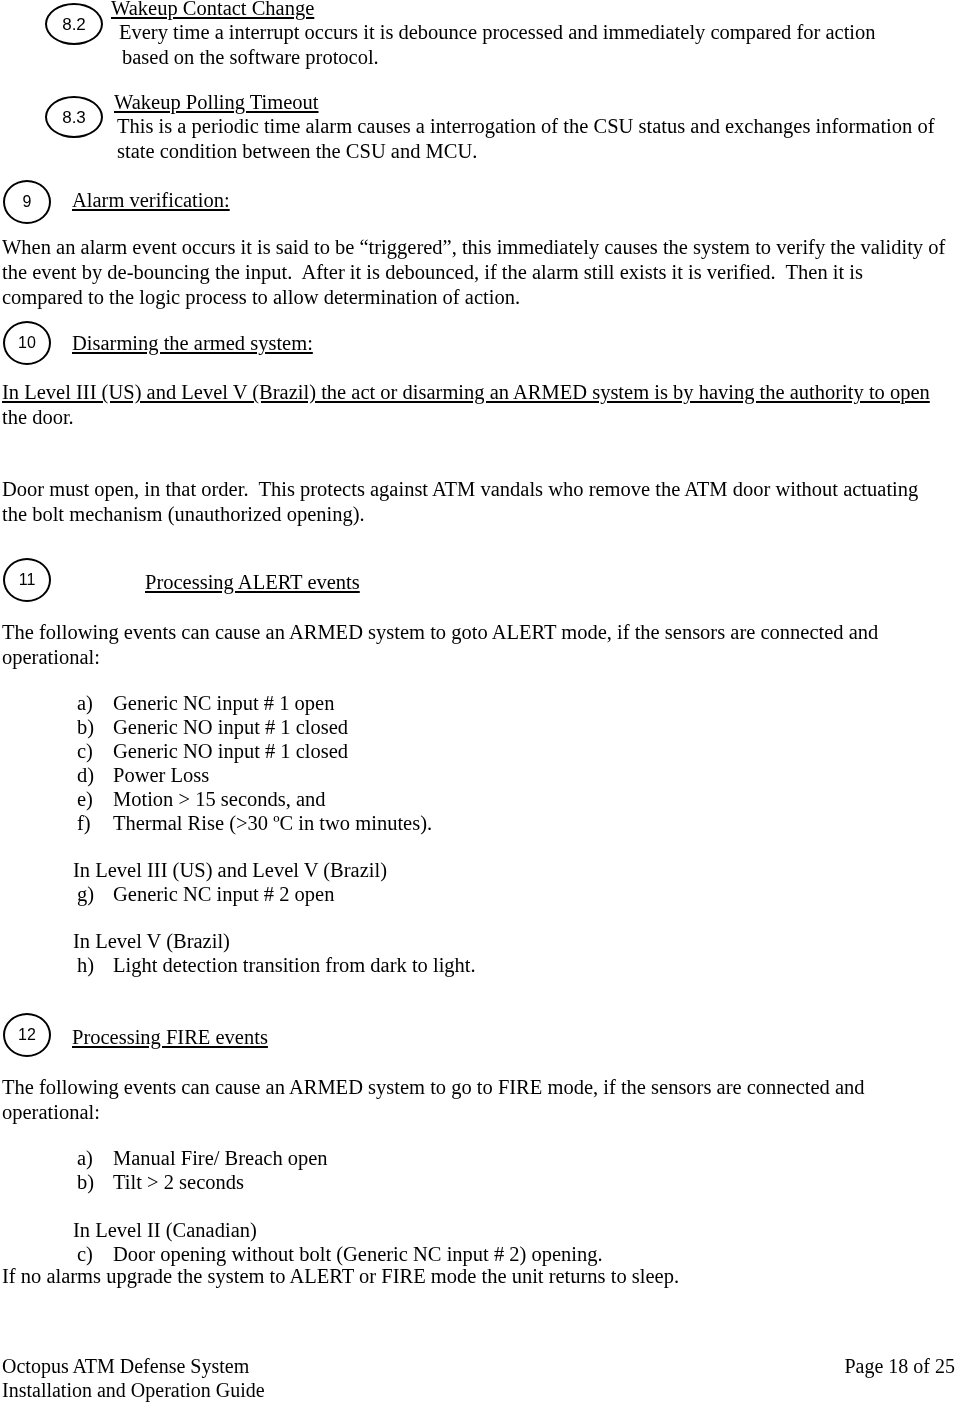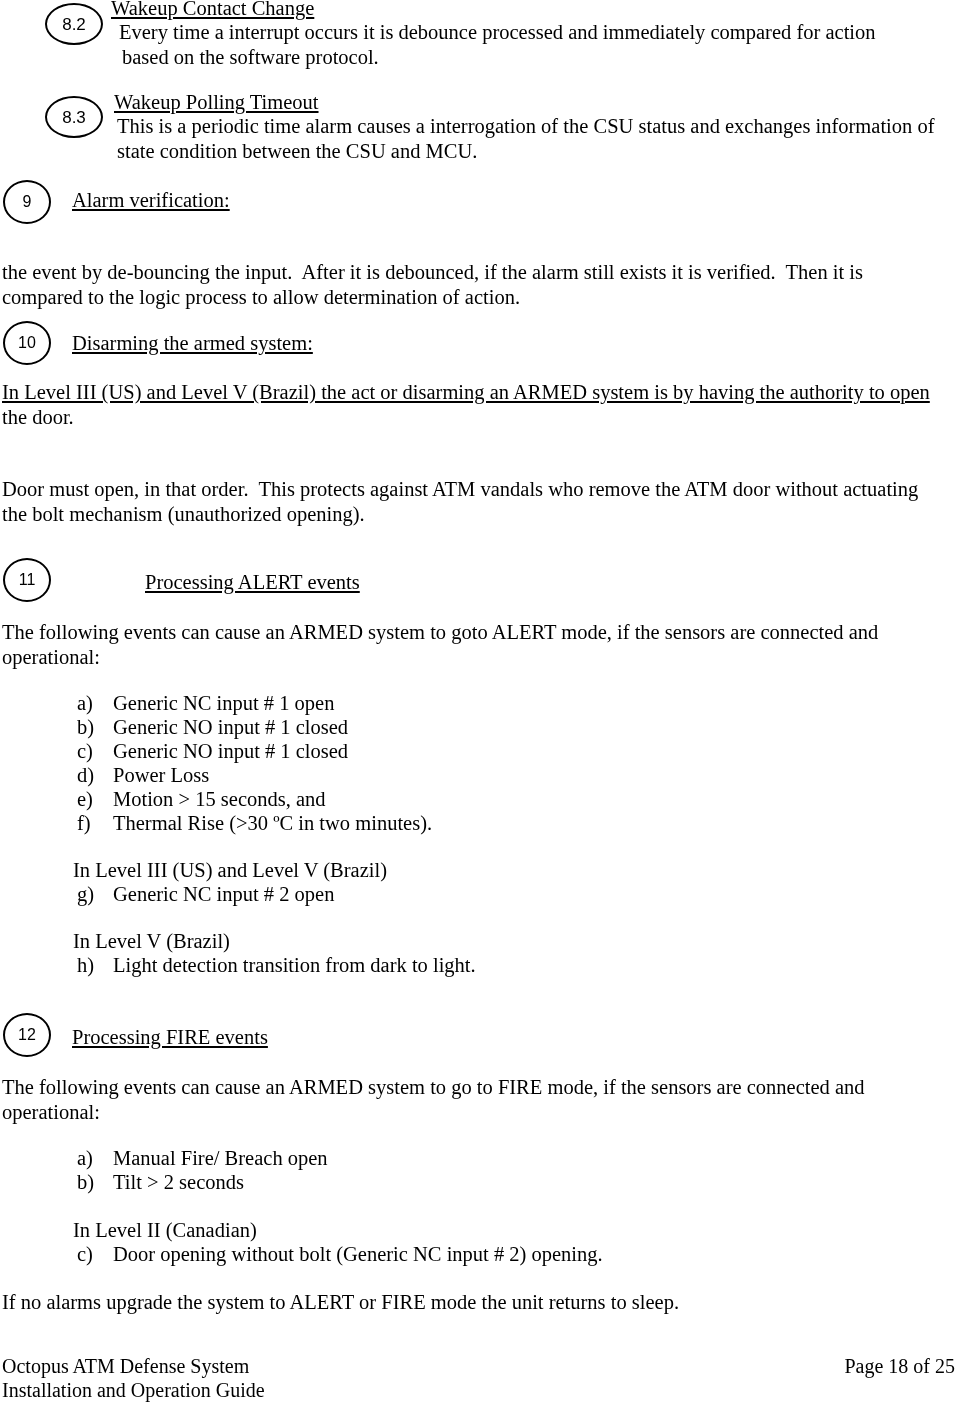--- a/index.html
+++ b/index.html
@@ -104,20 +104,21 @@
     <span>8.3</span>
   </div>
   <div class="hd" style="left:114px; top:90px;">Wakeup Polling Timeout</div>
   <div class="tx" style="left:117px; top:114px;">This is a periodic time alarm causes a interrogation of the CSU status and exchanges information of</div>
   <div class="tx" style="left:117px; top:139px;">state condition between the CSU and MCU.</div>
 
   <div class="badge badge-lg" style="left:3px; top:180px;">
     <span>9</span>
   </div>
   <div class="hd" style="left:72px; top:188px;">Alarm verification:</div>
+  <div class="tx" style="left:2px; top:235px;">When an alarm event occurs it is said to be “triggered”, this immediately causes the system to verify the validity of</div>
   <div class="tx" style="left:2px; top:260px;">the event by de-bouncing the input.  After it is debounced, if the alarm still exists it is verified.  Then it is</div>
   <div class="tx" style="left:2px; top:285px;">compared to the logic process to allow determination of action.</div>
 
   <div class="badge badge-lg" style="left:3px; top:321px;">
     <span>10</span>
   </div>
   <div class="hd" style="left:72px; top:331px;">Disarming the armed system:</div>
   <div class="tx" style="left:2px; top:380px;text-decoration:underline;">In Level III (US) and Level V (Brazil) the act or disarming an ARMED system is by having the authority to open</div>
   <div class="tx" style="left:2px; top:405px;">the door.</div>
   <div class="tx" style="left:2px; top:477px;">Door must open, in that order.  This protects against ATM vandals who remove the ATM door without actuating</div>
@@ -171,19 +172,19 @@
   </div>
   <div class="li" style="left:77px; top:1170px;">
     <span class="mk">b)</span><span>Tilt &gt; 2 seconds</span>
   </div>
 
   <div class="tx" style="left:73px; top:1218px;">In Level II (Canadian)</div>
   <div class="li" style="left:77px; top:1242px;">
     <span class="mk">c)</span><span>Door opening without bolt (Generic NC input # 2) opening.</span>
   </div>
 
-  <div class="tx" style="left:2px; top:1290px;font-family:Liberation Serif, serif;">If no alarms upgrade the system to ALERT or FIRE mode the unit returns to sleep.</div>
+  <div class="tx" style="left:2px; top:1264px;font-family:Liberation Serif, serif;">If no alarms upgrade the system to ALERT or FIRE mode the unit returns to sleep.</div>
 
   <div class="footer-left" style="top:1354px;">Octopus ATM Defense System</div>
   <div class="footer-left" style="top:1378px;">Installation and Operation Guide</div>
   <div class="footer-right" style="top:1354px;">Page 18 of 25</div>
 
 </div>
 
 </body></html>

